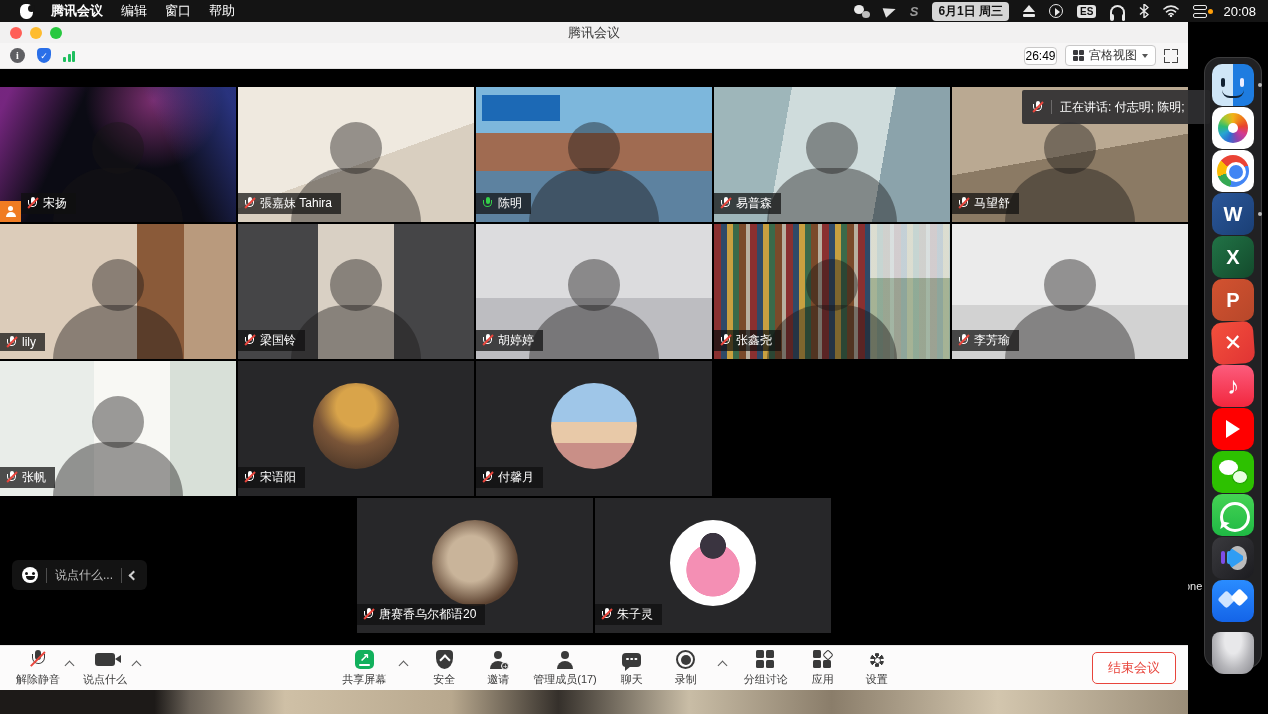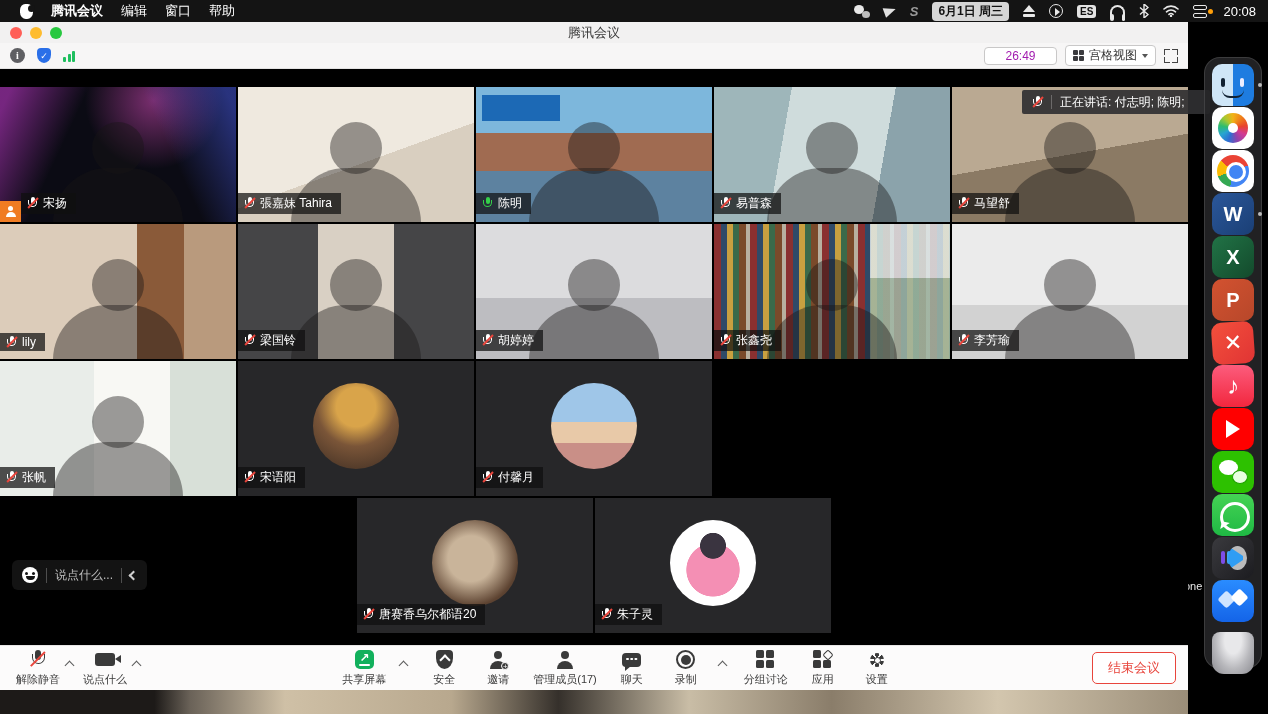--- a/index.html
+++ b/index.html
@@ -46,21 +46,21 @@
   .tl.red{background:#ff5f57;} .tl.yellow{background:#febc2e;} .tl.green{background:#28c840;}
   .wtitle { position:absolute; left:0; right:0; text-align:center; font-size:13px; color:#3a3a3a; }
   .wtoolbar { height:26px; background:#f7f6f6; border-bottom:1px solid #e3e2e2; display:flex; align-items:center; padding:0 10px; }
   .wt-left { display:flex; align-items:center; gap:12px; }
   .info-ic{width:15px;height:15px;border-radius:50%;background:#5f5f63;color:#fff;font-size:10px;font-weight:bold;display:flex;align-items:center;justify-content:center;font-family:"Liberation Serif","DejaVu Serif",serif;}
   .shield-ic{width:14px;height:15px;background:#2a6fe8;border-radius:4px 4px 50% 50%/4px 4px 55% 55%;color:#fff;font-size:9px;display:flex;align-items:center;justify-content:center;}
   .signal-ic{display:flex;align-items:flex-end;gap:1.5px;height:12px;}
   .signal-ic i{display:block;width:3px;background:#1fbf5f;border-radius:1px;}
   .signal-ic i:nth-child(1){height:5px;} .signal-ic i:nth-child(2){height:8px;} .signal-ic i:nth-child(3){height:11px;}
   .wt-right { margin-left:auto; display:flex; align-items:center; gap:8px; }
-  .timer-box{border:1px solid #c9c8c8;border-radius:4px;color:#a21caf;font-size:12px;padding:1px 20px;background:#fff;}
+  .timer-box{border:1px solid #c9c8c8;border-radius:4px;color:#000000;font-size:12px;padding:1px 0;background:#fff;}
   .view-btn{border:1px solid #c9c8c8;border-radius:4px;background:#fff;display:flex;align-items:center;gap:5px;padding:1px 7px;font-size:12px;color:#333;}
   .grid-ic{display:grid;grid-template-columns:5px 5px;grid-template-rows:5px 5px;gap:1.5px;}
   .grid-ic i{background:#3a3a3e;display:block;border-radius:1px;}
   .dd-arrow{width:0;height:0;border-top:4px solid #555;border-left:3.5px solid transparent;border-right:3.5px solid transparent;}
   .fs-ic{width:14px;height:14px;position:relative;}
   .fs-ic::before,.fs-ic::after{content:"";position:absolute;width:5px;height:5px;border:1.6px solid #444;}
   .fs-ic::before{left:0;top:0;border-right:none;border-bottom:none;}
   .fs-ic::after{right:0;bottom:0;border-left:none;border-top:none;}
   .fs-ic i::before,.fs-ic i::after{content:"";position:absolute;width:5px;height:5px;border:1.6px solid #444;}
   .fs-ic i::before{right:0;top:0;border-left:none;border-bottom:none;}
@@ -114,21 +114,21 @@
   .sc-plants::before{content:"";position:absolute;left:4%;top:18%;width:26px;height:40px;background:radial-gradient(ellipse,#5d7a52 0 55%,transparent 60%);}
   .sc-avatar{background:#272729;}
   .avatar{position:absolute;left:50%;top:50%;width:86px;height:86px;margin:-46px 0 0 -43px;border-radius:50%;overflow:hidden;}
   .av-hat{background:radial-gradient(circle at 50% 28%,#d9a44a 0 26%,#7a5538 52%,#3c2c22 100%);}
   .av-sky{background:linear-gradient(180deg,#9fc6e8 0 45%,#e8c9a8 45% 70%,#c98f87 70%);}
   .av-baby{background:radial-gradient(circle at 45% 45%,#c9b49a 0 34%,#5e4432 70%,#2e211a 100%);}
   .av-kirby{background:
     radial-gradient(circle at 50% 30%,#3a3440 0 17%,transparent 18%),
     radial-gradient(circle at 50% 58%,#f48fb4 0 40%,#ffffff 41%);}
   
-  .speakbar { position:absolute; left:1022px; top:90px; width:188px; height:24px; z-index:40;
+  .speakbar { position:absolute; left:1022px; top:90px; width:188px; height:34px; z-index:40;
     background:rgba(48,48,50,0.92); border-radius:2px; display:flex; align-items:center; gap:8px;
     color:#fff; font-size:12px; padding:0 10px; }
   .speakbar .sep{width:1px;height:14px;background:rgba(255,255,255,0.25);}
   
   .chatpill { position:absolute; left:12px; top:538px; height:30px; background:rgba(22,22,22,0.88);
     border-radius:6px; display:flex; align-items:center; padding:0 10px; gap:8px; z-index:30; }
   .smiley{width:16px;height:16px;border-radius:50%;background:#fff;position:relative;}
   .smiley::before{content:"";position:absolute;left:3px;top:4.5px;width:3px;height:3px;border-radius:50%;background:#151515;box-shadow:7px 0 0 #151515;}
   .smiley::after{content:"";position:absolute;left:3.5px;bottom:3px;width:9px;height:4px;border-radius:0 0 8px 8px;background:#151515;}
   .chatpill .vsep{width:1px;height:15px;background:rgba(255,255,255,0.25);}

